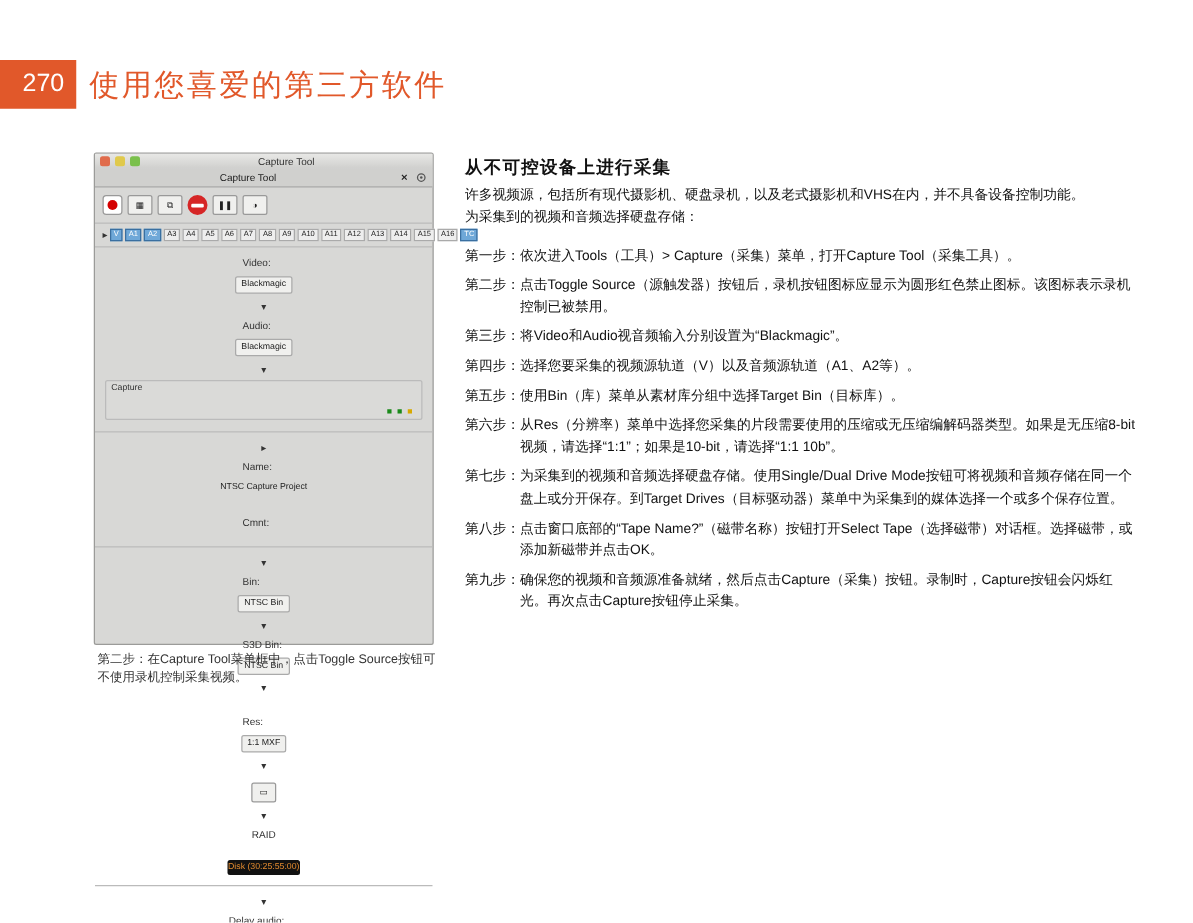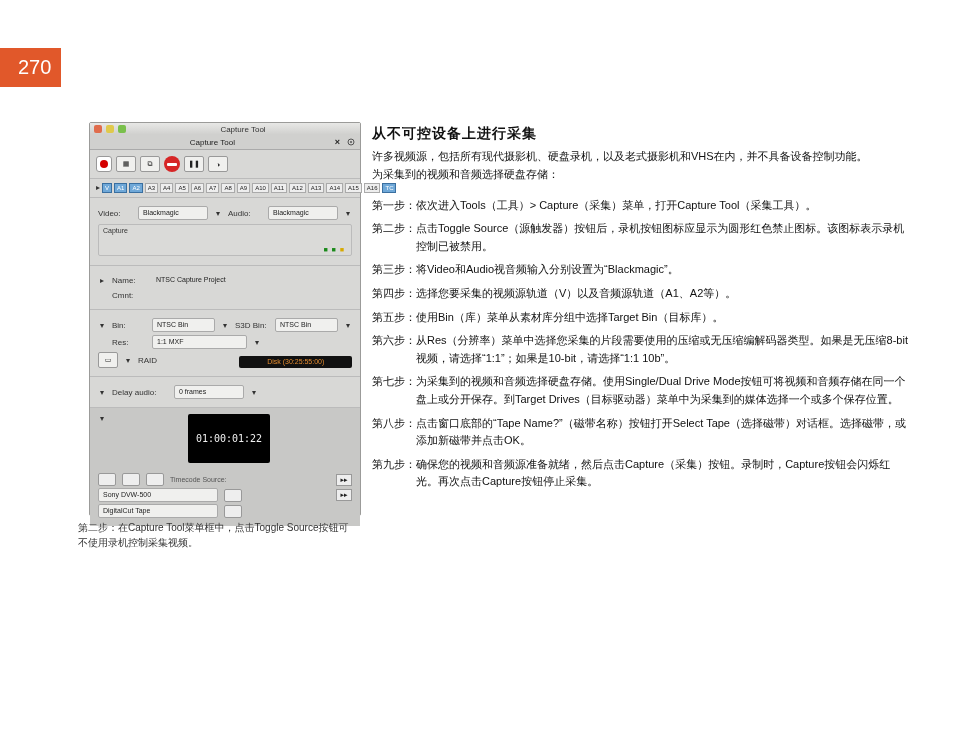--- a/index.html
+++ b/index.html
@@ -10,40 +10,40 @@
   }
   html,body{margin:0;padding:0;background:#fff;font-family:"Helvetica Neue",Arial,"Microsoft YaHei",sans-serif;color:var(--text);}
   .page{width:954px;height:738px;position:relative;box-sizing:border-box;}
 
   
   .hdr{position:absolute;left:0;top:48px;display:flex;align-items:center;text-align:right;}
   .pgnum{background:var(--doc-orange);color:#fff;font-size:20px;font-weight:300;padding:8px 10px 8px 18px;}
   .title{color:var(--doc-orange);font-size:24px;font-weight:400;margin-left:10px;letter-spacing:2px;}
 
   
-  .shot{position:absolute;left:89px;top:122px;width:270px;height:392px;
+  .shot{position:absolute;left:75px;top:122px;width:270px;height:392px;
         background:#d8d8d6;border:1px solid #9b9b99;border-radius:2px;font-size:9px;color:#222;}
   .winbar{height:12px;background:linear-gradient(#e8e8e6,#cfcfcd);display:flex;align-items:center;gap:4px;padding:0 4px;}
   .tl{width:8px;height:8px;border-radius:2px;display:inline-block;}
   .wintitle{flex:1;text-align:center;font-size:8px;color:#333;}
   .toolhdr{display:flex;align-items:center;height:14px;background:#d0d0ce;border-bottom:1px solid #aaa;}
   .toolhdr span.t{flex:1;text-align:center;font-size:8px;}
   .toolhdr span.x{font-weight:bold;margin-right:6px;}
   .gear{width:10px;height:10px;margin-right:4px;}
   .toolbar{display:flex;align-items:center;gap:4px;padding:6px;border-bottom:1px solid #bbb;}
   .rec{width:14px;height:14px;border-radius:3px;background:#fff;border:1px solid #999;display:flex;align-items:center;justify-content:center;}
   .rec i{width:8px;height:8px;border-radius:50%;background:#d40000;}
   .tbtn{width:18px;height:14px;border:1px solid #999;background:#f0f0ee;border-radius:2px;display:flex;align-items:center;justify-content:center;font-size:7px;}
   .noenter{width:16px;height:16px;border-radius:50%;background:#d62626;display:flex;align-items:center;justify-content:center;}
   .noenter:after{content:"";width:10px;height:3px;background:#fff;border-radius:1px;}
   .trackrow{display:flex;gap:2px;padding:4px 6px;border-bottom:1px solid #bbb;flex-wrap:nowrap;}
   .trk{font-size:6px;padding:1px 2px;border:1px solid #aaa;background:#eee;}
   .trk.sel{background:#6fa8d8;color:#fff;border-color:#3a6fa0;}
   .panel{padding:5px 8px;border-bottom:1px solid #bbb;}
-  .row{display:flex;align-items:center;gap:6px;margin:3px 0;}
+  .row{display:flex;align-items:center;gap:6px;margin:3px 0;flex-direction:column;}
   .lbl{font-size:8px;color:#333;min-width:34px;}
   .fld{flex:1;background:#f0f0ee;border:1px solid #aaa;border-radius:2px;height:12px;font-size:7px;line-height:12px;padding:0 4px;overflow:hidden;white-space:nowrap;}
   .tri{width:8px;text-align:center;color:#333;font-size:8px;}
   .capbox{height:30px;border:1px solid #bbb;border-radius:2px;margin:4px 0;position:relative;background:#dadad8;}
   .capbox .lab{position:absolute;left:4px;top:2px;font-size:7px;color:#333;}
   .capbox .dots{position:absolute;right:6px;bottom:2px;font-size:7px;letter-spacing:1px;}
   .dots .g{color:#1a8a1a;} .dots .y{color:#d7a900;}
   .diskbar{height:12px;background:#111;color:#e38b2f;font-size:7px;line-height:12px;text-align:center;border-radius:2px;margin-top:4px;}
   .tcsec{background:#c8c8c6;padding:6px 8px;}
   .tcval{display:inline-block;background:#000;color:#f0f0f0;font-family:monospace;font-size:10px;padding:19px 8px;border-radius:2px;margin-bottom:6px;}
@@ -63,20 +63,21 @@
   td.step{white-space:nowrap;padding-right:8px;}
   td.body{padding-left:0;}
 </style>
 </head>
 <body>
 
 <div class="page">
 
   <div class="hdr">
     <div class="pgnum">270</div>
+    <div class="title">使用您喜爱的第三方软件</div>
   </div>
 
   <div class="shot">
     <div class="winbar">
       <span class="tl" style="background:#e06c4c"></span>
       <span class="tl" style="background:#e0c94c"></span>
       <span class="tl" style="background:#7ac04c"></span>
       <span class="wintitle">Capture Tool</span>
     </div>
     <div class="toolhdr">

